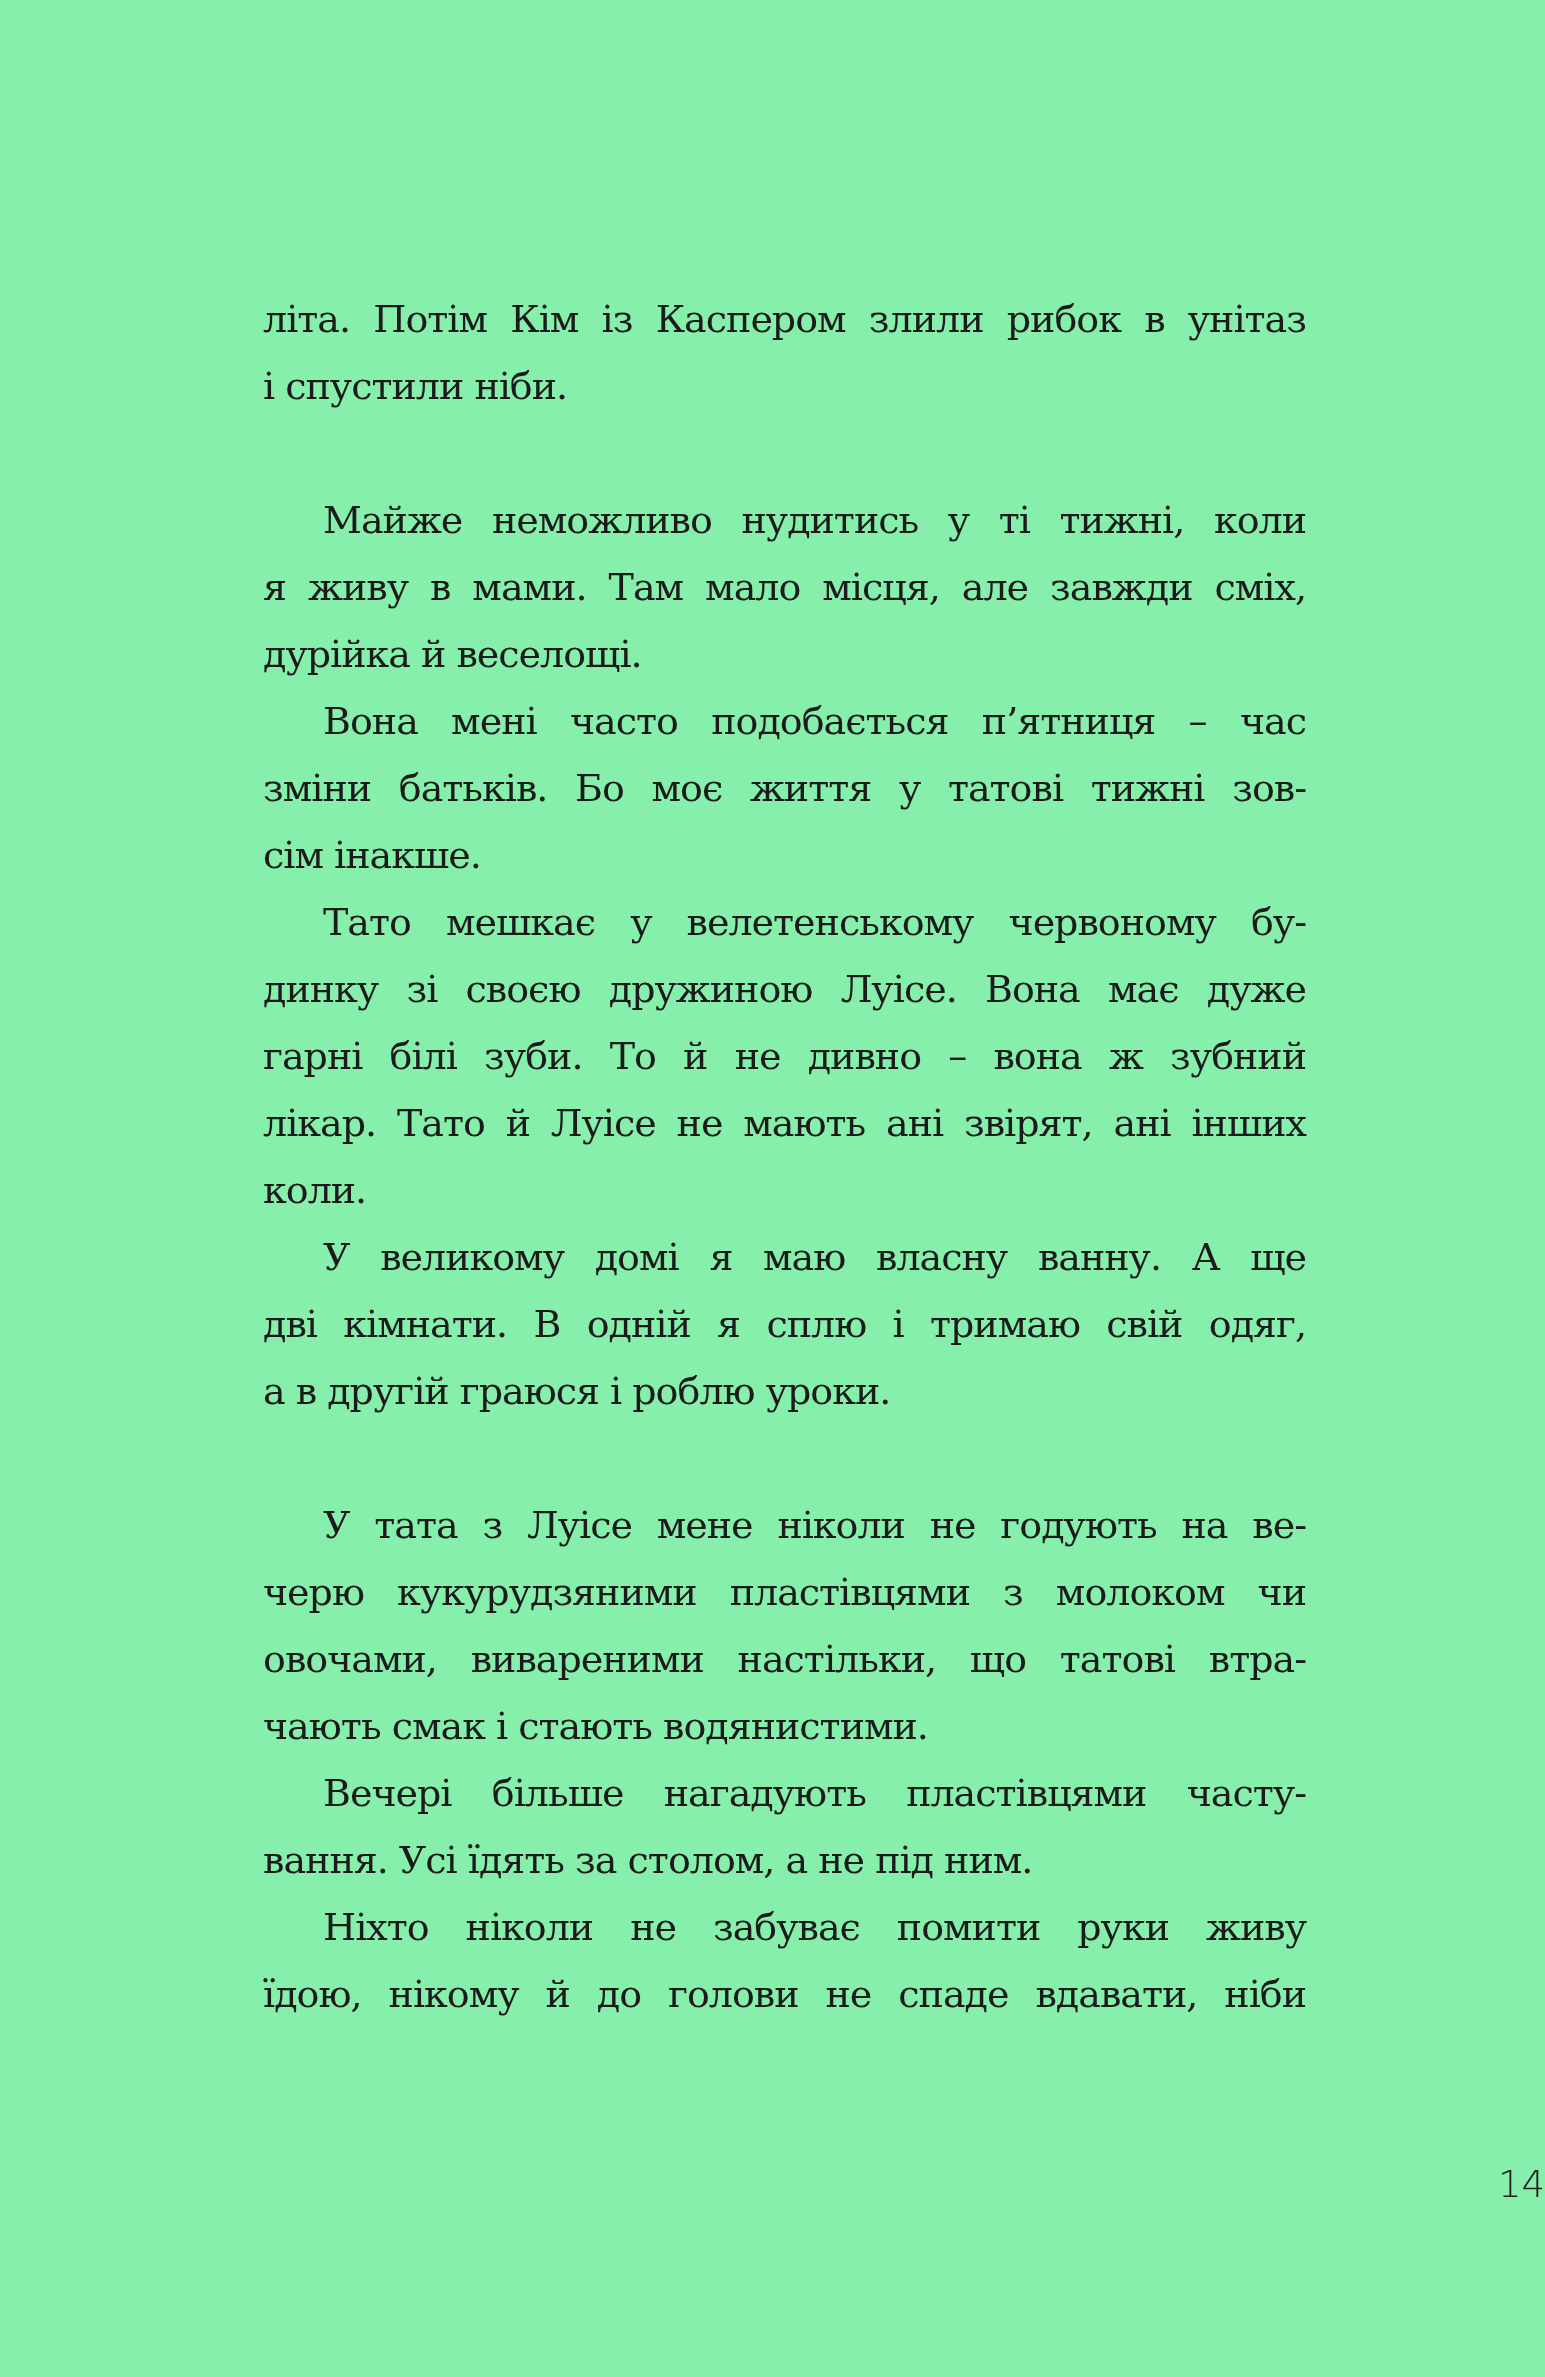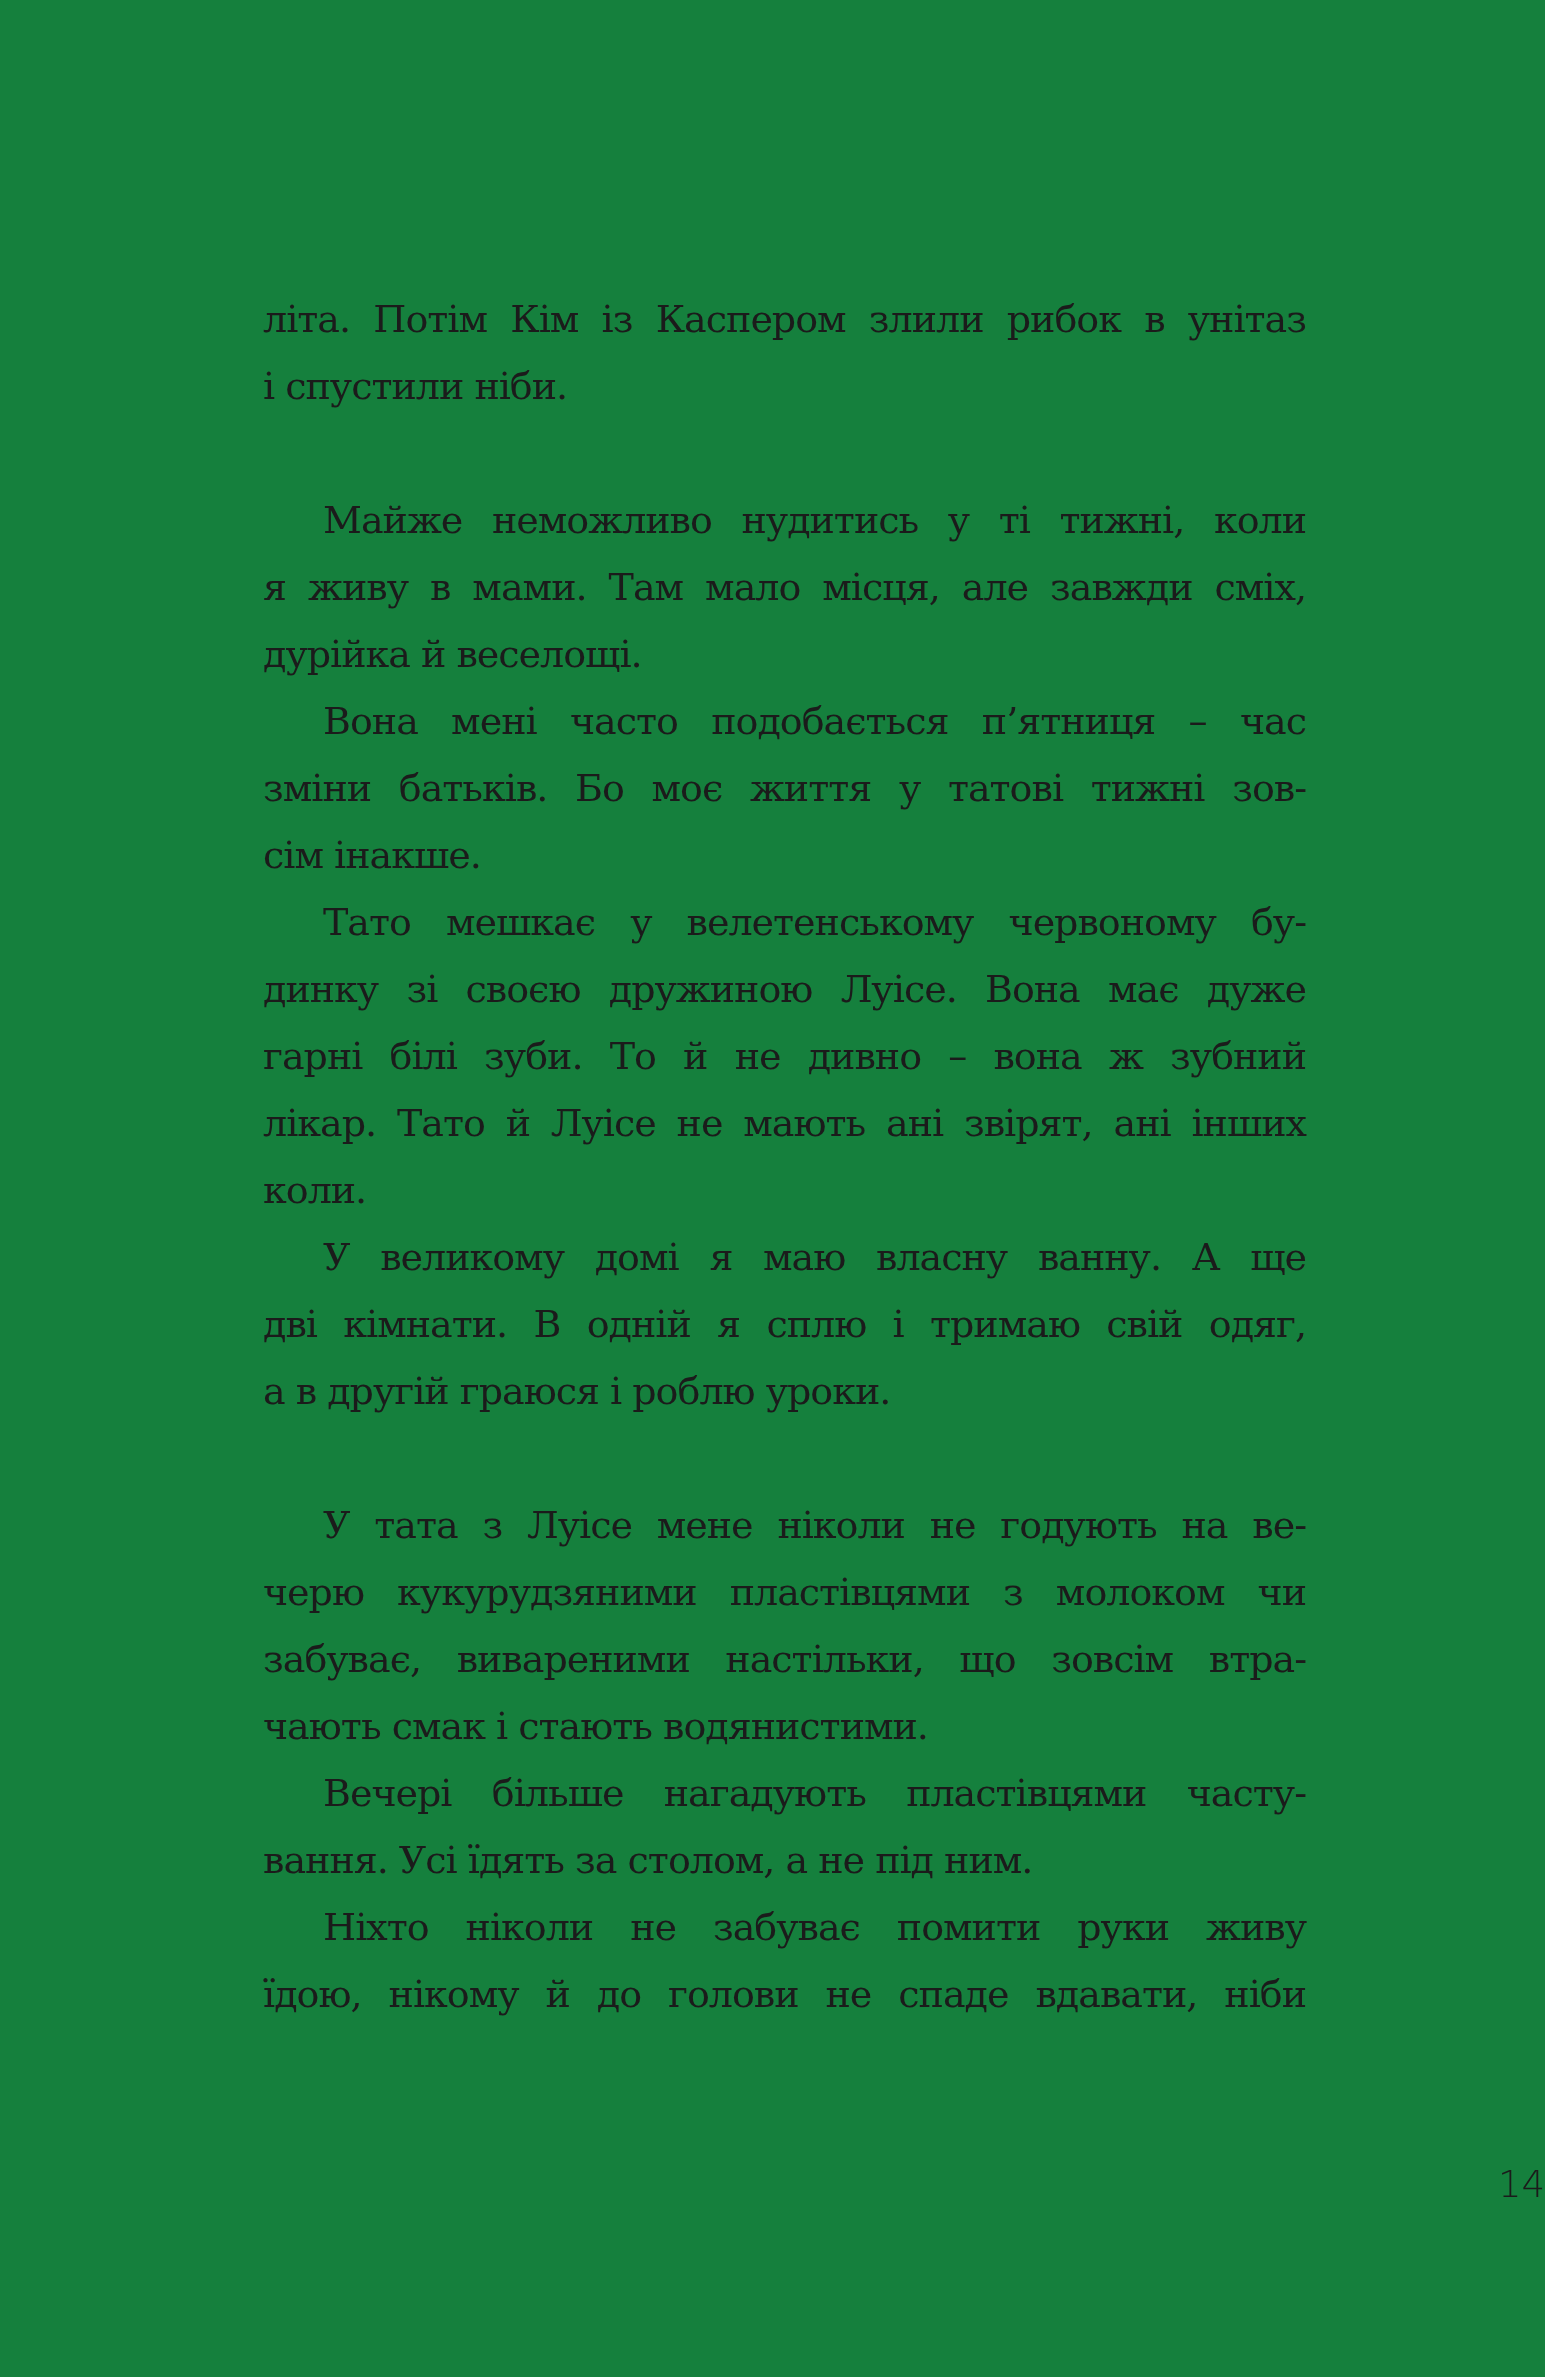--- a/index.html
+++ b/index.html
@@ -12,21 +12,21 @@
       height: 2377px;
       position: relative;
       overflow: hidden;
     }
     .page {
       position: absolute;
       left: 0;
       top: 0;
       width: 1545px;
       height: 2377px;
-      background: #15803d;
+      background: #86efac;
     }
     .text-block {
       position: absolute;
       left: 263px;
       top: 286px;
       width: 1043px;
       font-family: "DejaVu Serif", "Liberation Serif", serif;
       font-size: 38px;
       line-height: 67px;
       color: #1b1b1b;
@@ -99,21 +99,21 @@
       <span class="line indent">У великому домі я маю власну ванну. А ще</span>
       <span class="line">дві кімнати. В одній я сплю і тримаю свій одяг,</span>
       <span class="line last">а в другій граюся і роблю уроки.</span>
     </div>
 
     <span class="line blank"></span>
 
     <div>
       <span class="line indent">У тата з Луісе мене ніколи не годують на ве-</span>
       <span class="line">черю кукурудзяними пластівцями з молоком чи</span>
-      <span class="line">забуває, вивареними настільки, що зовсім втра-</span>
+      <span class="line">овочами, вивареними настільки, що татові втра-</span>
       <span class="line last">чають смак і стають водянистими.</span>
     </div>
 
     <div>
       <span class="line indent">Вечері більше нагадують пластівцями часту-</span>
       <span class="line last">вання. Усі їдять за столом, а не під ним.</span>
     </div>
 
     <div>
       <span class="line indent">Ніхто ніколи не забуває помити руки живу</span>

